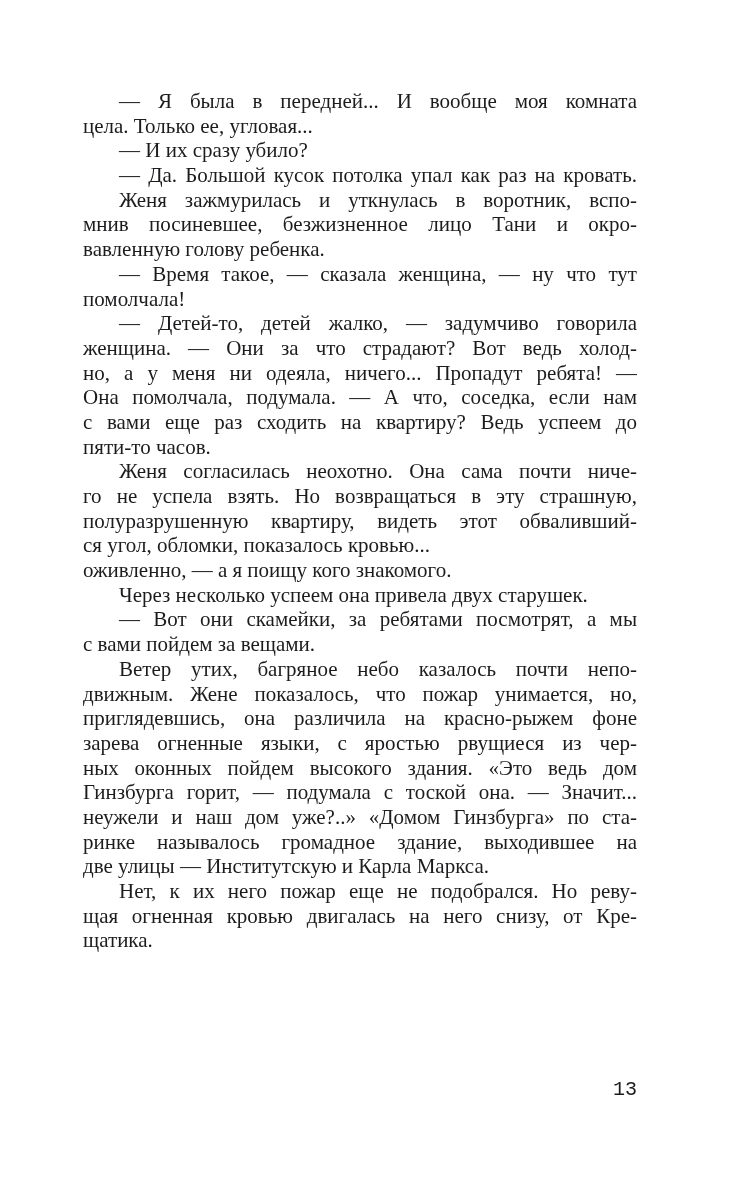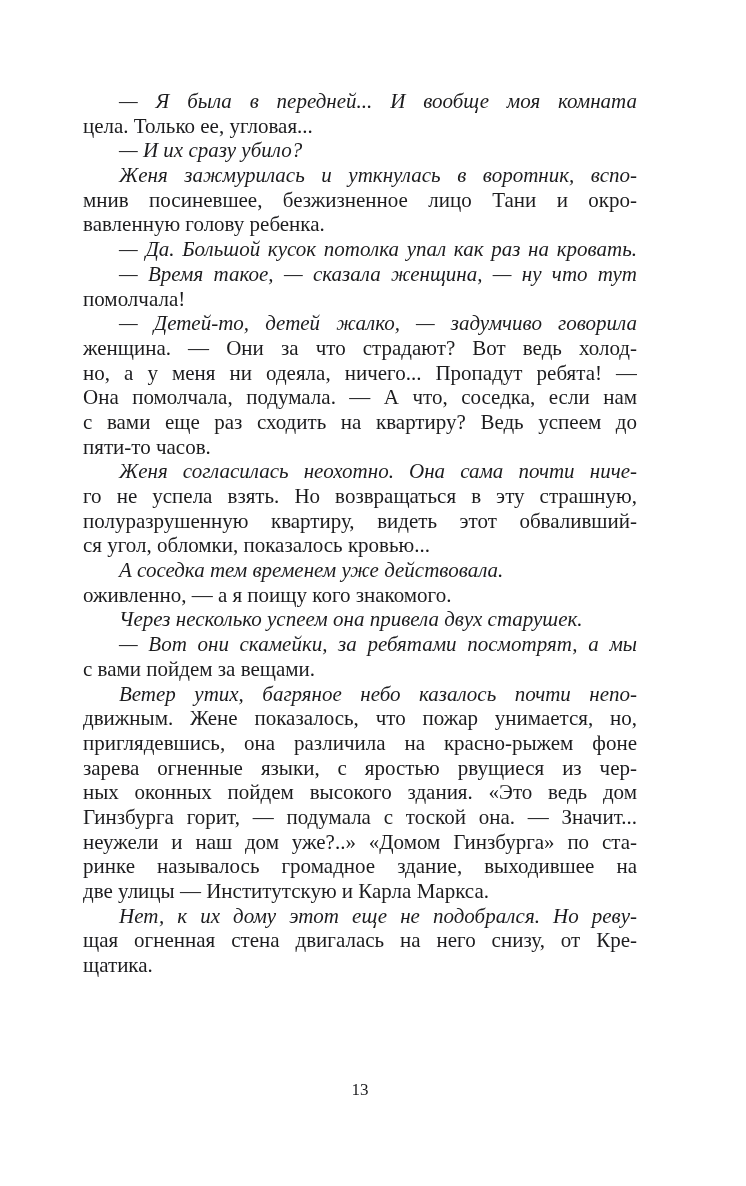--- a/index.html
+++ b/index.html
@@ -28,76 +28,74 @@
   }
   .para { margin: 0; padding: 0; }
   .line {
     text-align: justify;
     text-align-last: justify;
     -moz-text-align-last: justify;
     height: 24.7px;
     overflow: hidden;
     white-space: normal;
   }
-  .line.first { padding-left: 36px; font-style: italic; }
+  .line.first { padding-left: 36px; }
   .line.endline {
     text-align-last: left;
     -moz-text-align-last: left;
   }
   .page-number {
     position: absolute;
     left: 83px;
     top: 1080px;
     width: 554px;
-    text-align: center;
-    font-size: 17px;
+    text-align: right;
+    font-size: 20px;
     line-height: 20px;
     color: #1c1c1e;
+    font-family: Liberation Mono, monospace;
   }
 </style>
 </head>
 <body>
 
 <div class="book-page">
   <div class="text-column" id="text-column">
       <div class="para">
         <div class="line first">— Я была в передней... И вообще моя комната</div>
         <div class="line endline">цела. Только ее, угловая...</div>
       </div>
       <div class="para">
         <div class="line first endline">— И их сразу убило?</div>
       </div>
       <div class="para">
+        <div class="line first">— Да. Большой кусок потолка упал как раз на кровать.</div>
+      </div>
+      <div class="para">
         <div class="line first">Женя зажмурилась и уткнулась в воротник, вспо-</div>
         <div class="line">мнив посиневшее, безжизненное лицо Тани и окро-</div>
         <div class="line endline">вавленную голову ребенка.</div>
-      </div>
-      <div class="para">
-        <div class="line first">— Да. Большой кусок потолка упал как раз на кровать.</div>
       </div>
       <div class="para">
         <div class="line first">— Время такое, — сказала женщина, — ну что тут</div>
         <div class="line endline">помолчала!</div>
       </div>
       <div class="para">
         <div class="line first">— Детей-то, детей жалко, — задумчиво говорила</div>
         <div class="line">женщина. — Они за что страдают? Вот ведь холод-</div>
         <div class="line">но, а у меня ни одеяла, ничего... Пропадут ребята! —</div>
         <div class="line">Она помолчала, подумала. — А что, соседка, если нам</div>
         <div class="line">с вами еще раз сходить на квартиру? Ведь успеем до</div>
         <div class="line endline">пяти-то часов.</div>
       </div>
       <div class="para">
         <div class="line first">Женя согласилась неохотно. Она сама почти ниче-</div>
         <div class="line">го не успела взять. Но возвращаться в эту страшную,</div>
         <div class="line">полуразрушенную квартиру, видеть этот обваливший-</div>
         <div class="line endline">ся угол, обломки, показалось кровью...</div>
-      </div>
-      <div class="para">
-        <div class="line first endline">А соседка тем временем уже действовала.</div>
       </div>
       <div class="para">
         <div class="line endline">оживленно, — а я поищу кого знакомого.</div>
       </div>
       <div class="para">
         <div class="line first endline">Через несколько успеем она привела двух старушек.</div>
       </div>
       <div class="para">
         <div class="line first">— Вот они скамейки, за ребятами посмотрят, а мы</div>
         <div class="line endline">с вами пойдем за вещами.</div>
@@ -107,19 +105,19 @@
         <div class="line">движным. Жене показалось, что пожар унимается, но,</div>
         <div class="line">приглядевшись, она различила на красно-рыжем фоне</div>
         <div class="line">зарева огненные языки, с яростью рвущиеся из чер-</div>
         <div class="line">ных оконных пойдем высокого здания. «Это ведь дом</div>
         <div class="line">Гинзбурга горит, — подумала с тоской она. — Значит...</div>
         <div class="line">неужели и наш дом уже?..» «Домом Гинзбурга» по ста-</div>
         <div class="line">ринке называлось громадное здание, выходившее на</div>
         <div class="line endline">две улицы — Институтскую и Карла Маркса.</div>
       </div>
       <div class="para">
-        <div class="line first">Нет, к их дому этот еще не подобрался. Но реву-</div>
-        <div class="line">щая огненная стена двигалась на него снизу, от Кре-</div>
+        <div class="line first">Нет, к их него пожар еще не подобрался. Но реву-</div>
+        <div class="line">щая огненная кровью двигалась на него снизу, от Кре-</div>
         <div class="line endline">щатика.</div>
       </div>
     </div>
   <div class="page-number">13</div>
 </div>
 
 </body></html>

